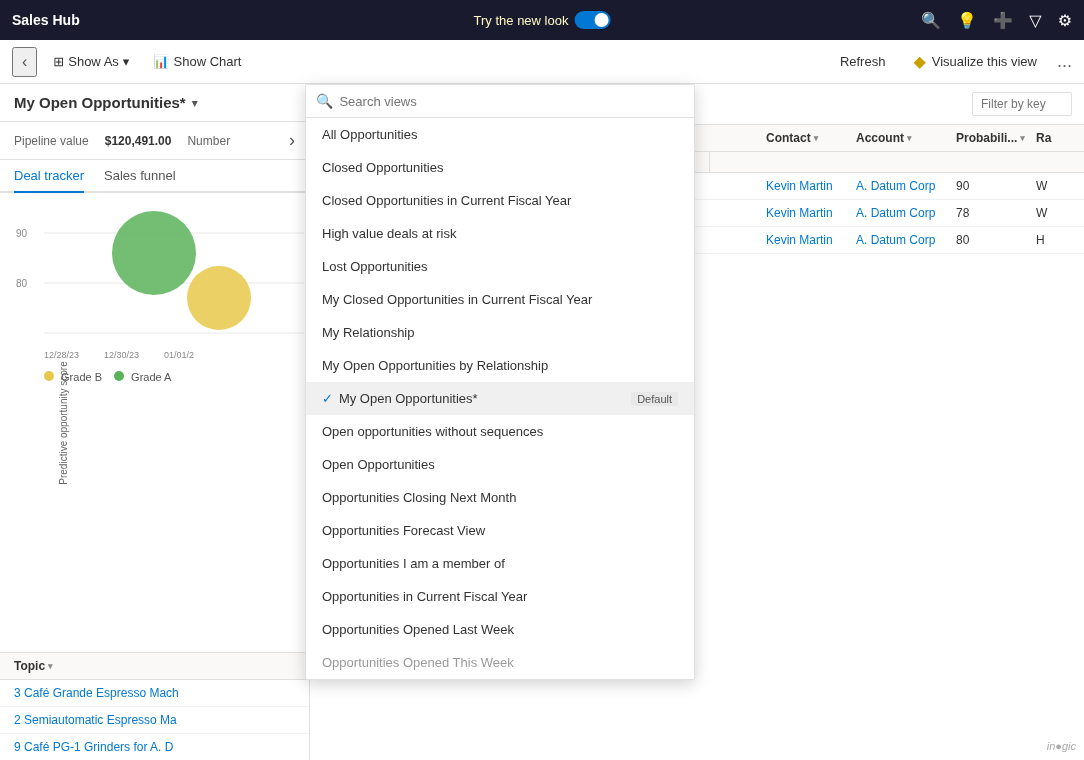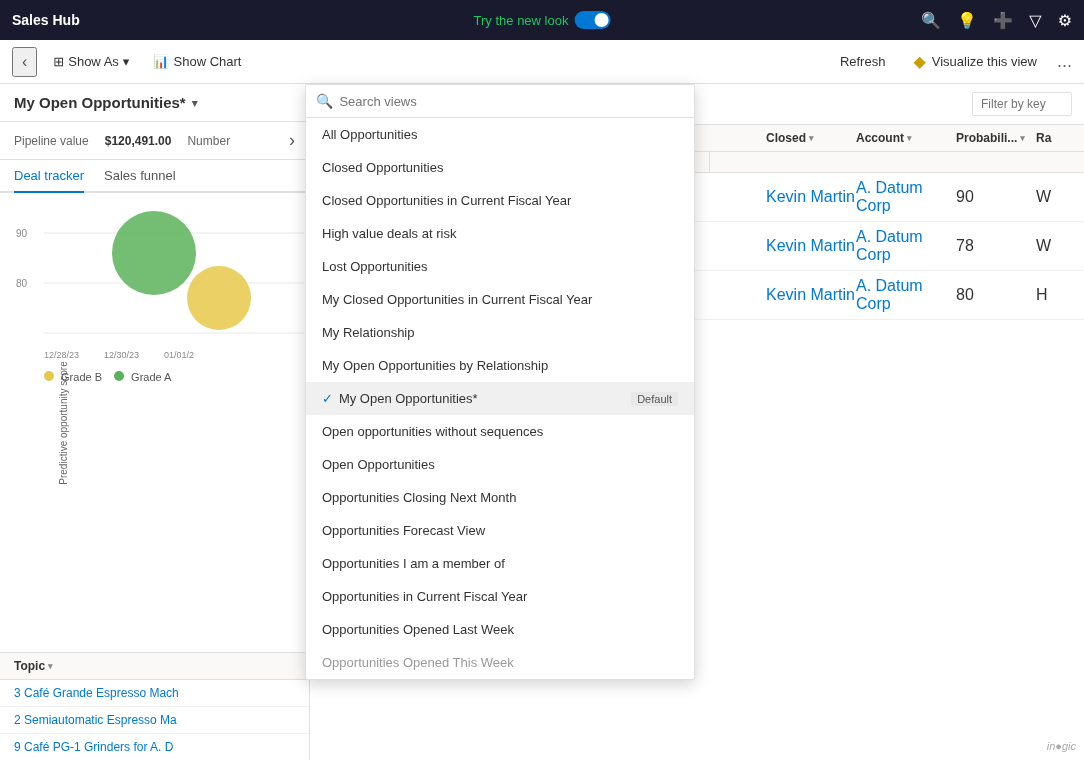--- a/index.html
+++ b/index.html
@@ -11,21 +11,21 @@
       height: 40px;
       display: flex;
       align-items: center;
       padding: 0 12px;
       color: white;
       gap: 8px;
       position: relative;
       z-index: 10;
     }
     .topbar-title { font-size: 14px; font-weight: 600; color: white; margin-right: auto; }
-    .topbar-center { position: absolute; left: 50%; transform: translateX(-50%); display: flex; align-items: center; gap: 6px; font-size: 13px; color: #22c55e; }
+    .topbar-center { position: absolute; left: 50%; transform: translateX(-50%); display: flex; align-items: center; gap: 6px; font-size: 13px; color: #fef9c3; }
     .topbar-icons { display: flex; align-items: center; gap: 16px; margin-left: auto; }
     .topbar-icon { color: white; font-size: 16px; cursor: pointer; }
     .toggle-container { display: flex; align-items: center; gap: 6px; font-size: 12px; color: #ccc; }
     .toggle { width: 36px; height: 18px; background: #0078d4; border-radius: 9px; position: relative; display: inline-block; }
     .toggle::after { content: ''; position: absolute; width: 14px; height: 14px; background: white; border-radius: 50%; top: 2px; right: 2px; }
 
     
     .toolbar {
       background: white;
       height: 44px;
@@ -202,21 +202,21 @@
     .dt-col { display: flex; align-items: center; gap: 3px; color: #333; }
     .dt-col-open { flex: 1; min-width: 80px; }
     .dt-col-contact { width: 90px; }
     .dt-col-account { width: 100px; }
     .dt-col-prob { width: 80px; }
     .dt-col-ra { width: 40px; align-items: flex-end; }
     .data-row {
       display: flex;
       padding: 6px 8px;
       border-bottom: 1px solid #f0f0f0;
-      font-size: 16px;
+      font-size: 12px;
       align-items: center;
     }
     .data-link { color: #0078d4; text-decoration: none; }
     .sort-arrow { color: #888; font-size: 9px; }
 
     
     .dropdown-overlay {
       position: absolute;
       top: 0;
       left: 305px;
@@ -397,21 +397,21 @@
       </button>
       <input class="filter-input" placeholder="Filter by key" style="">
     </div>
 
     <div class="data-table-header">
       <div class="dt-col dt-col-open">
         <span>en...</span>
         <span class="sort-arrow">▾</span>
       </div>
       <div class="dt-col dt-col-contact">
-        <span>Closed</span>
+        <span>Contact</span>
         <span class="sort-arrow">▾</span>
       </div>
       <div class="dt-col dt-col-account">
         <span>Account</span>
         <span class="sort-arrow">▾</span>
       </div>
       <div class="dt-col dt-col-prob">
         <span>Probabili...</span>
         <span class="sort-arrow">▾</span>
       </div>

